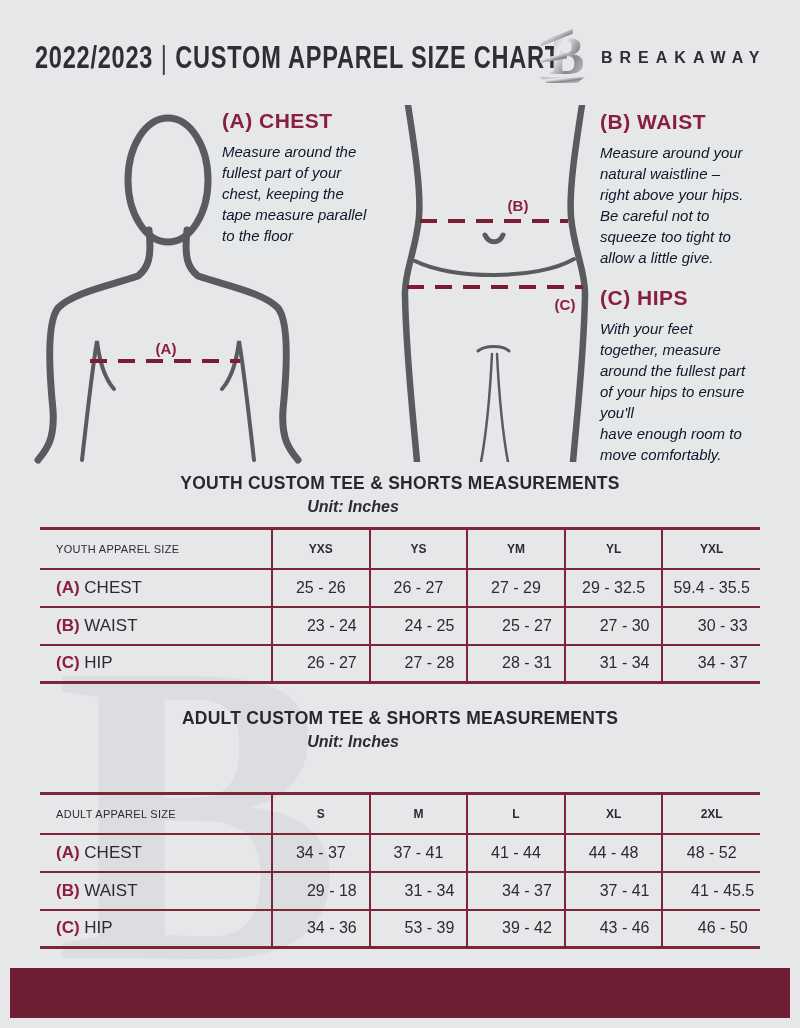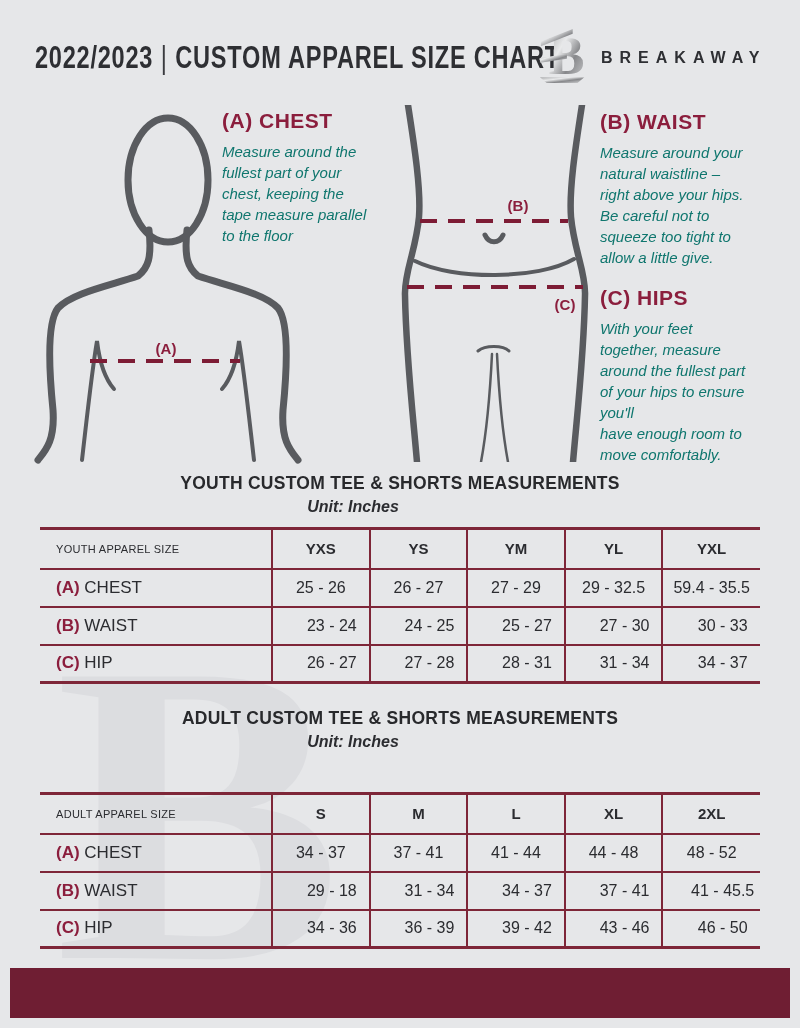--- a/index.html
+++ b/index.html
@@ -40,21 +40,21 @@
   .content { position: relative; z-index: 1; }
   
   .guide-heading {
     position: absolute;
     font-weight: bold; font-size: 21px; letter-spacing: 0.5px;
     color: #8b1e3d; white-space: nowrap;
   }
   .guide-text {
     position: absolute; width: 205px;
     font-style: italic; font-size: 15px; line-height: 21px;
-    color: #0f766e; white-space: pre-line;
+    color: #0f172a; white-space: pre-line;
   }
   .fig { position: absolute; }
   
   .section-title {
     position: absolute; width: 800px; left: 0; text-align: center;
     font-weight: bold; font-size: 19px; color: #28292c; letter-spacing: 0.3px;
     transform: scaleX(0.92);
   }
   .section-unit {
     position: absolute; width: 706px; left: 0; text-align: center;
@@ -68,21 +68,21 @@
   }
   .size-table col.label-col { width: 232px; }
   .size-table th, .size-table td {
     border-left: 2px solid #7e2638;
     text-align: center; vertical-align: middle;
     font-size: 16px; color: #2b2c30;
   }
   .size-table th:first-child, .size-table td:first-child { border-left: none; }
   .size-table thead tr { height: 40px; }
   .size-table tbody tr { height: 38px; }
-  .size-table thead th { border-bottom: 2.5px solid #7e2638; font-weight: bold; font-size: 15px; }
+  .size-table thead th { border-bottom: 2.5px solid #7e2638; font-weight: bold; font-size: 12px; }
   .size-table thead th.size-label-head { font-weight: normal; font-size: 11px; text-align: left; padding-left: 16px; letter-spacing: 0.3px; }
   .size-table tbody tr + tr td { border-top: 2px solid #7e2638; padding-left: 22px; }
   .size-table td.row-label { text-align: left; padding-left: 16px; font-size: 17px; }
   .size-table td.row-label .marker { font-weight: bold; color: #8b1e3d; }
   
   .footer-bar {
     position: absolute; left: 10px; top: 968px; width: 780px; height: 50px;
     background: #6f1e33; z-index: 2;
   }
 </style>
@@ -271,21 +271,21 @@
           <td>34 - 37</td>
           <td>37 - 41</td>
           <td>41 - 45.5</td>
         </tr>
         <tr>
           <td class="row-label">
             <span class="marker">(C)</span>
             <span>HIP</span>
           </td>
           <td>34 - 36</td>
-          <td>36 - 39</td>
+          <td>53 - 39</td>
           <td>39 - 42</td>
           <td>43 - 46</td>
           <td>46 - 50</td>
         </tr>
       </tbody>
     </table>
 
   </div>
 
   <div class="footer-bar"></div>

